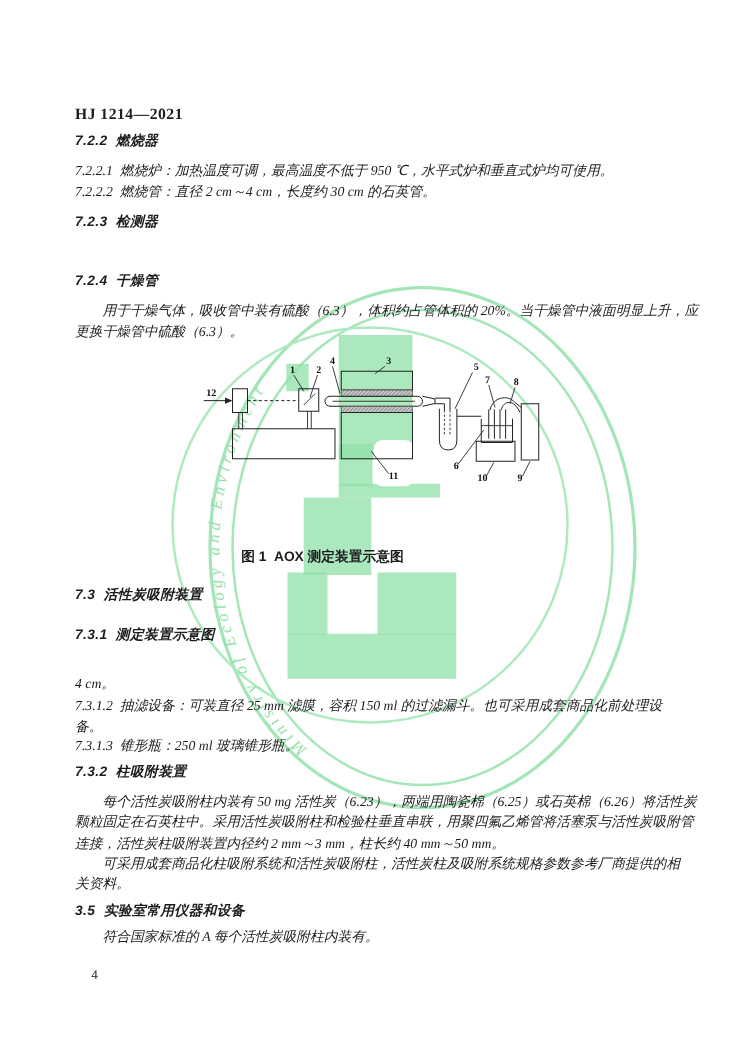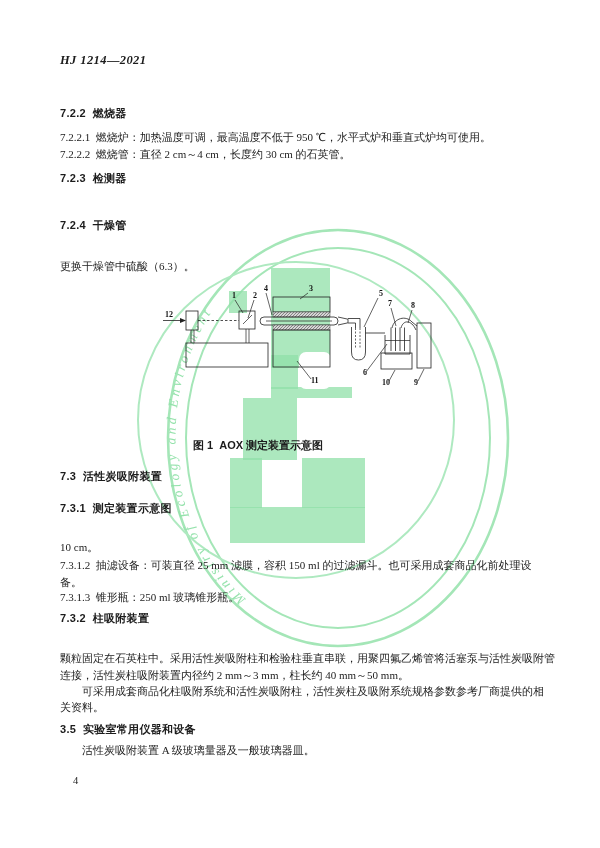--- a/index.html
+++ b/index.html
@@ -1,24 +1,24 @@
 <!DOCTYPE html>
 <html><head>
 <meta charset="utf-8">
 <style>
   html,body{margin:0;padding:0;background:#ffffff;}
   .page{position:relative;width:600px;height:848px;background:#ffffff;overflow:hidden;
         font-family:"Liberation Serif", serif;color:#1c1c1c;}
   .wm{position:absolute;left:0;top:0;z-index:0;}
   .content{position:absolute;left:0;top:0;width:600px;height:848px;z-index:1;}
-  .ln{position:absolute;left:60px;white-space:pre;font-size:11px;line-height:15px;color:#1c1c1c;}
+  .ln{position:absolute;left:60px;white-space:pre;font-size:11px;line-height:15px;color:#1c1c1c;font-style:italic;}
   .hd{font-weight:bold;font-family:"Liberation Sans", sans-serif;font-size:11px;letter-spacing:0.3px;}
   .ind{left:82px;}
-  .doccode{position:absolute;left:60px;top:53px;font-weight:bold;font-size:12.5px;
-           font-family:"Liberation Serif", serif;letter-spacing:0.4px;font-style:italic;}
+  .doccode{position:absolute;left:60px;top:84px;font-weight:bold;font-size:12.5px;
+           font-family:"Liberation Serif", serif;letter-spacing:0.4px;}
   .cap{position:absolute;left:60px;white-space:pre;font-size:9.8px;line-height:14px;}
   .figtitle{position:absolute;left:0;width:516px;text-align:center;font-weight:bold;
             font-family:"Liberation Sans", sans-serif;font-size:11px;white-space:pre;}
   .pagenum{position:absolute;left:73px;top:775px;font-size:10.5px;}
   .figsvg{position:absolute;left:160px;top:281px;}
   .dlbl{font-family:"Liberation Serif", serif;font-weight:bold;font-size:8px;fill:#111;}
   .dline{stroke:#222;stroke-width:0.8;fill:none;}
   .thin{stroke:#222;stroke-width:0.7;fill:none;}
 </style>
 </head>
@@ -55,20 +55,21 @@
 
     <div class="doccode">HJ 1214—2021</div>
 
     <div class="ln hd" style="top:106px">7.2.2  燃烧器</div>
     <div class="ln" style="top:130px">7.2.2.1  燃烧炉：加热温度可调，最高温度不低于 950 ℃，水平式炉和垂直式炉均可使用。</div>
     <div class="ln" style="top:147px">7.2.2.2  燃烧管：直径 2 cm～4 cm，长度约 30 cm 的石英管。</div>
 
     <div class="ln hd" style="top:171px">7.2.3  检测器</div>
 
     <div class="ln hd" style="top:218px">7.2.4  干燥管</div>
+    <div class="ln ind" style="top:242px">用于干燥气体，吸收管中装有硫酸（6.3），体积约占管体积的 20%。当干燥管中液面明显上升，应</div>
     <div class="ln" style="top:259px">更换干燥管中硫酸（6.3）。</div>
 
     <svg class="figsvg" width="282" height="112" viewBox="0 0 282 112">
       <defs>
         <pattern id="heater" patternUnits="userSpaceOnUse" width="3" height="3">
           <rect width="3" height="3" fill="#d6d6d6"></rect>
           <path d="M0 3 L3 0" stroke="#6f6f6f" stroke-width="0.8"></path>
         </pattern>
       </defs>
 
@@ -141,29 +142,30 @@
 
       <rect class="dline" x="221" y="72" width="31" height="16"></rect>
       <text class="dlbl" x="222" y="104">10</text>
       <line class="thin" x1="229" y1="100" x2="235" y2="89"></line>
     </svg>
 
     <div class="figtitle" style="top:438px">图 1  AOX 测定装置示意图</div>
 
     <div class="ln hd" style="top:469px">7.3  活性炭吸附装置</div>
     <div class="ln hd" style="top:501px">7.3.1  测定装置示意图</div>
-    <div class="ln" style="top:540px">10 cm。</div>
+    <div class="ln" style="top:540px">4 cm。</div>
     <div class="ln" style="top:558px">7.3.1.2  抽滤设备：可装直径 25 mm 滤膜，容积 150 ml 的过滤漏斗。也可采用成套商品化前处理设</div>
     <div class="ln" style="top:575px">备。</div>
     <div class="ln" style="top:590px">7.3.1.3  锥形瓶：250 ml 玻璃锥形瓶。</div>
 
     <div class="ln hd" style="top:611px">7.3.2  柱吸附装置</div>
+    <div class="ln ind" style="top:635px">每个活性炭吸附柱内装有 50 mg 活性炭（6.23），两端用陶瓷棉（6.25）或石英棉（6.26）将活性炭</div>
     <div class="ln" style="top:651px">颗粒固定在石英柱中。采用活性炭吸附柱和检验柱垂直串联，用聚四氟乙烯管将活塞泵与活性炭吸附管</div>
     <div class="ln" style="top:668px">连接，活性炭柱吸附装置内径约 2 mm～3 mm，柱长约 40 mm～50 mm。</div>
     <div class="ln ind" style="top:684px">可采用成套商品化柱吸附系统和活性炭吸附柱，活性炭柱及吸附系统规格参数参考厂商提供的相</div>
     <div class="ln" style="top:700px">关资料。</div>
 
     <div class="ln hd" style="top:722px">3.5  实验室常用仪器和设备</div>
-    <div class="ln ind" style="top:743px">活性炭吸附装置 A 级玻璃量器及一般玻璃器皿。</div>
+    <div class="ln ind" style="top:743px">符合国家标准的 A 每个活性炭吸附柱内装有。</div>
 
     <div class="pagenum">4</div>
   </div>
 </div>
 
 </body></html>

